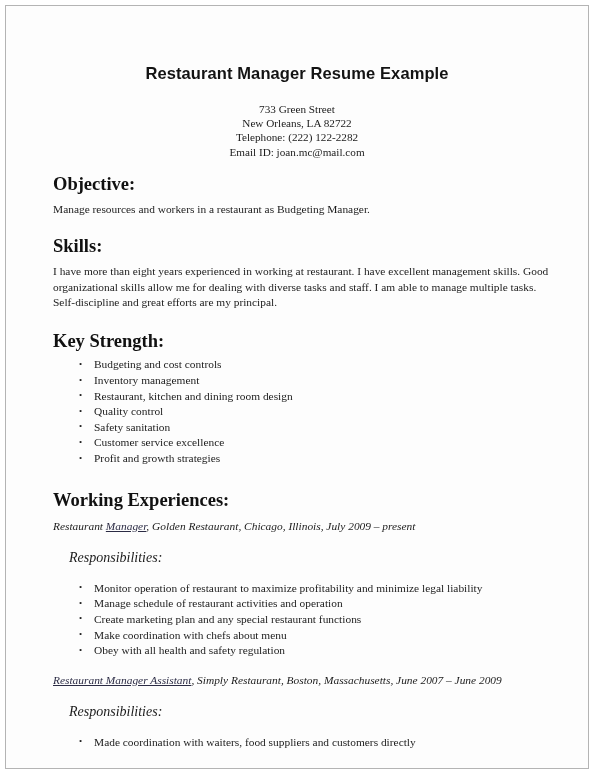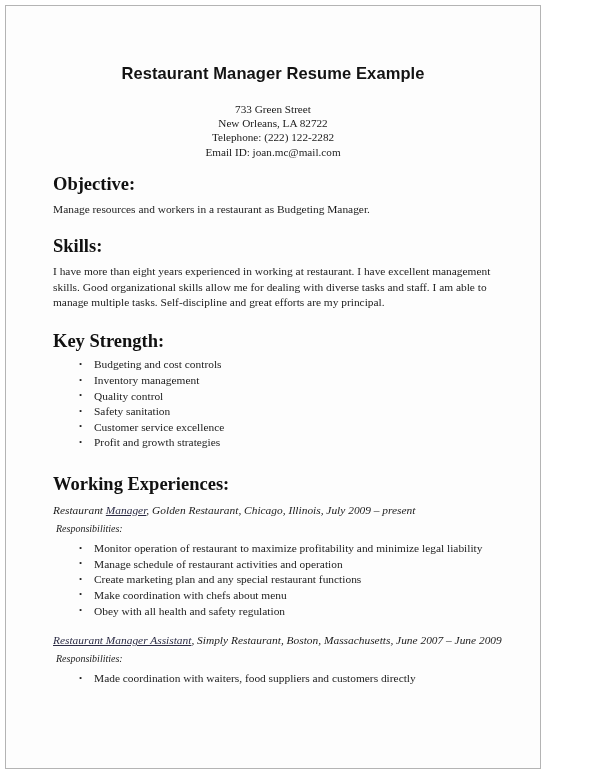--- a/index.html
+++ b/index.html
@@ -11,21 +11,21 @@
     width: 600px;
     height: 776px;
     background: #ffffff;
     font-family: "Liberation Serif", serif;
     overflow: hidden;
   }
   #page-frame {
     position: absolute;
     left: 5px;
     top: 5px;
-    width: 536px;
+    width: 584px;
     height: 764px;
     box-sizing: border-box;
     border: 1px solid #b4b4b4;
     background: #fdfdfd;
     overflow: hidden;
   }
   .page-inner {
     position: absolute;
     left: 0;
     top: 0;
@@ -109,25 +109,25 @@
     font-style: italic;
     color: #1b1b1b;
     line-height: 15.2px;
     margin: 8px 0 0 0;
   }
   .job-link {
     text-decoration: underline;
     color: #2b2b44;
   }
   .resp-label {
-    font-size: 10px;
+    font-size: 14px;
     font-style: italic;
     color: #1b1b1b;
     line-height: 15px;
-    margin: 3px;
+    margin: 16px;
   }
   .job-block-2 { margin-top: 14px; }
   .job-bullets { margin-top: 9px; padding-left: 28px; }
 </style>
 </head>
 <body>
 
 <div id="page-frame">
   <div class="page-inner">
 
@@ -150,20 +150,21 @@
       <div class="section-skills">
         <h2 class="section-heading">Skills:</h2>
         <p class="para">I have more than eight years experienced in working at restaurant. I have excellent management skills. Good organizational skills allow me for dealing with diverse tasks and staff. I am able to manage multiple tasks. Self-discipline and great efforts are my principal.</p>
       </div>
 
       <div class="section-key">
         <h2 class="section-heading">Key Strength:</h2>
         <ul class="bullets" id="key-strength-list">
             <li>Budgeting and cost controls</li>
             <li>Inventory management</li>
+            <li>Restaurant, kitchen and dining room design</li>
             <li>Quality control</li>
             <li>Safety sanitation</li>
             <li>Customer service excellence</li>
             <li>Profit and growth strategies</li>
           </ul>
       </div>
 
       <div class="section-work">
         <h2 class="section-heading">Working Experiences:</h2>
         <div id="jobs-container">

